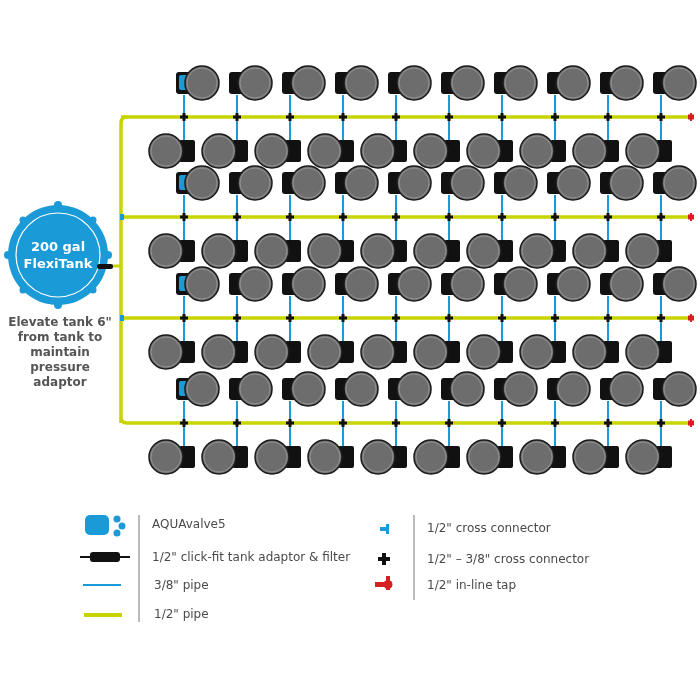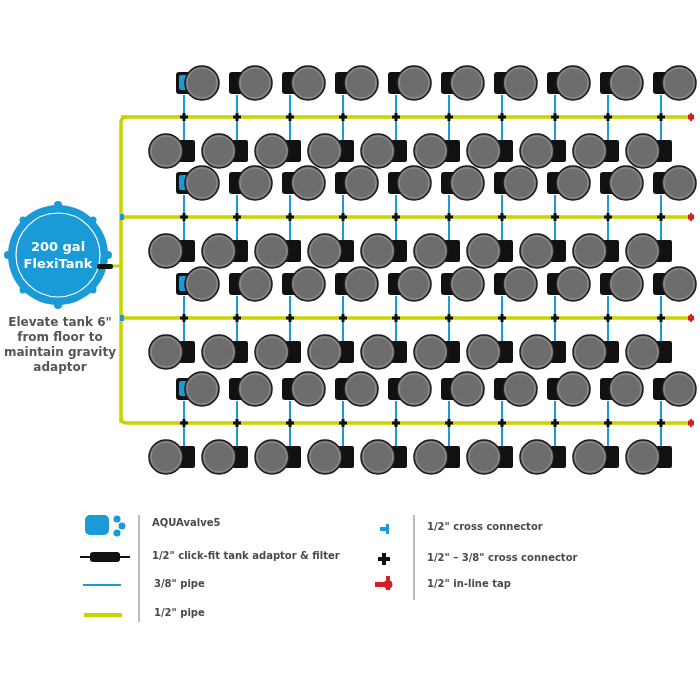--- a/index.html
+++ b/index.html
@@ -1,20 +1,20 @@
 <!DOCTYPE html>
 <html><head>
 <meta charset="utf-8">
 <style>
   html, body { margin:0; padding:0; background:#ffffff; }
   body { width:700px; height:700px; position:relative; overflow:hidden; font-family:"DejaVu Sans", sans-serif; }
   #diagram { position:absolute; left:0; top:0; width:700px; height:700px; }
   .tank-text { fill:#ffffff; font-weight:bold; font-size:13px; font-family:"DejaVu Sans", sans-serif; }
   .note { position:absolute; left:0; top:315px; width:120px; text-align:center; color:#555555; font-weight:bold; font-size:12px; line-height:15px; }
-  .legend-text { position:absolute; color:#4a4a4a; font-size:10px; font-weight:bold; white-space:nowrap; }
+  .legend-text { position:absolute; color:#4a4a4a; font-size:12px; font-weight:normal; white-space:nowrap; }
 </style>
 </head>
 <body>
 
 <svg id="diagram" viewBox="0 0 700 700" xmlns="http://www.w3.org/2000/svg">
   <g id="pipes">
       <path d="M 121 423 L 121 123 Q 121 117 127 117" fill="none" stroke="#c8d400" stroke-width="3.5"></path>
       <line x1="110" y1="266" x2="121" y2="266" stroke="#c8d400" stroke-width="3"></line>
       <line x1="121" y1="117" x2="690" y2="117" stroke="#c8d400" stroke-width="3.5"></line>
       <rect x="688" y="114.5" width="6" height="5" fill="#d42020"></rect>
@@ -439,22 +439,22 @@
     <g>
       <rect x="375" y="582" width="12" height="5" fill="#d42020"></rect>
       <circle cx="388" cy="584.5" r="4.5" fill="#d42020"></circle>
       <rect x="386" y="576" width="4" height="14" fill="#d42020"></rect>
     </g>
   </g>
 </svg>
 
 <div class="note">
   <div>Elevate tank 6"</div>
-  <div>from floor to</div>
-  <div>maintain gravity</div>
+  <div>from tank to</div>
+  <div>maintain pressure</div>
   <div>adaptor</div>
 </div>
 
 <div class="legend-text" style="left:152px; top:517px;">AQUAvalve5</div>
 <div class="legend-text" style="left:152px; top:550px;">1/2" click-fit tank adaptor &amp; filter</div>
 <div class="legend-text" style="left:154px; top:578px;">3/8" pipe</div>
 <div class="legend-text" style="left:154px; top:607px;">1/2" pipe</div>
 <div class="legend-text" style="left:427px; top:521px;">1/2" cross connector</div>
 <div class="legend-text" style="left:427px; top:552px;">1/2" –  3/8" cross connector</div>
 <div class="legend-text" style="left:427px; top:578px;">1/2" in-line tap</div>

